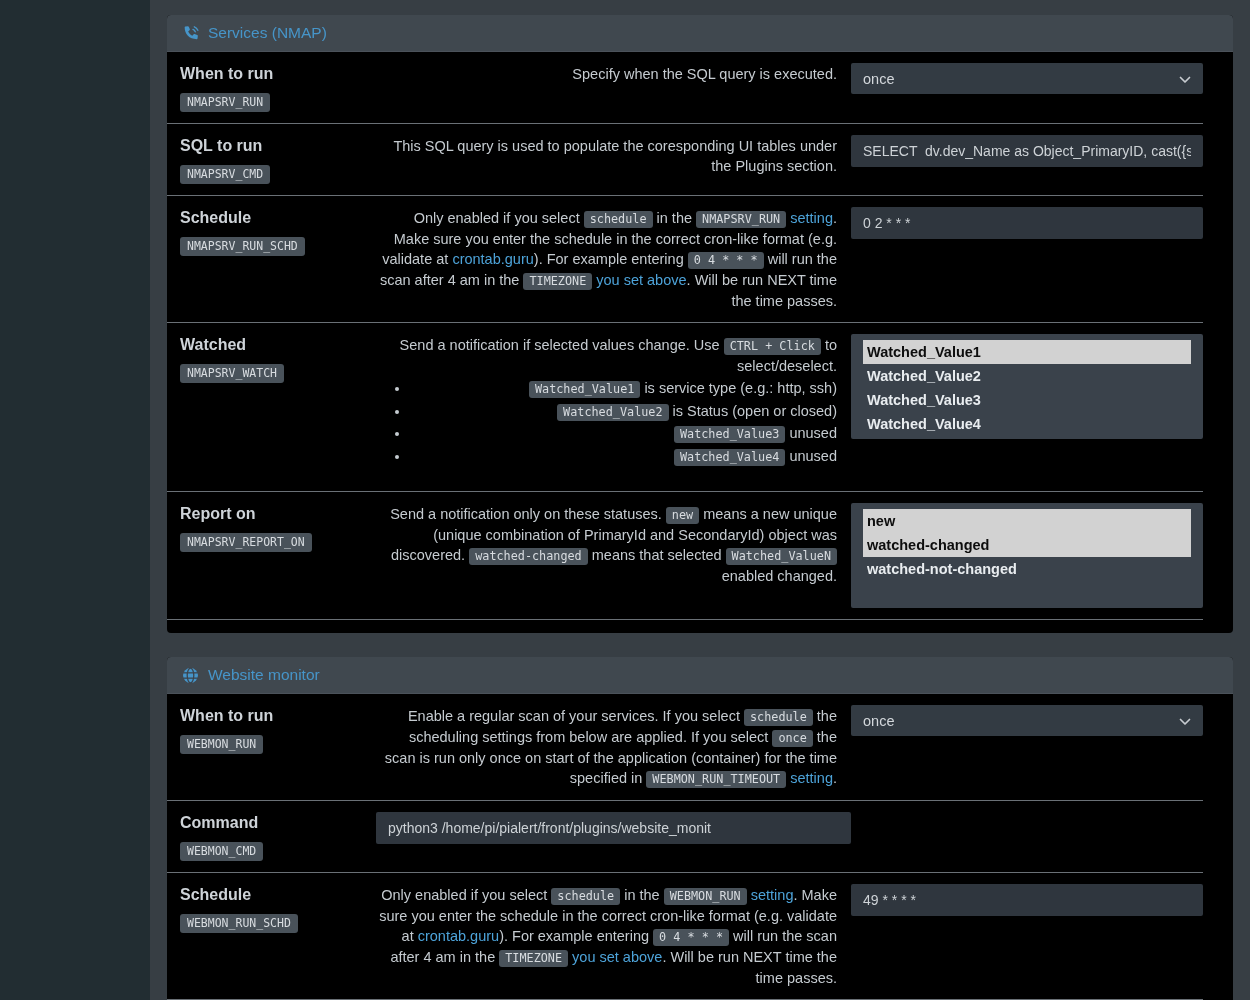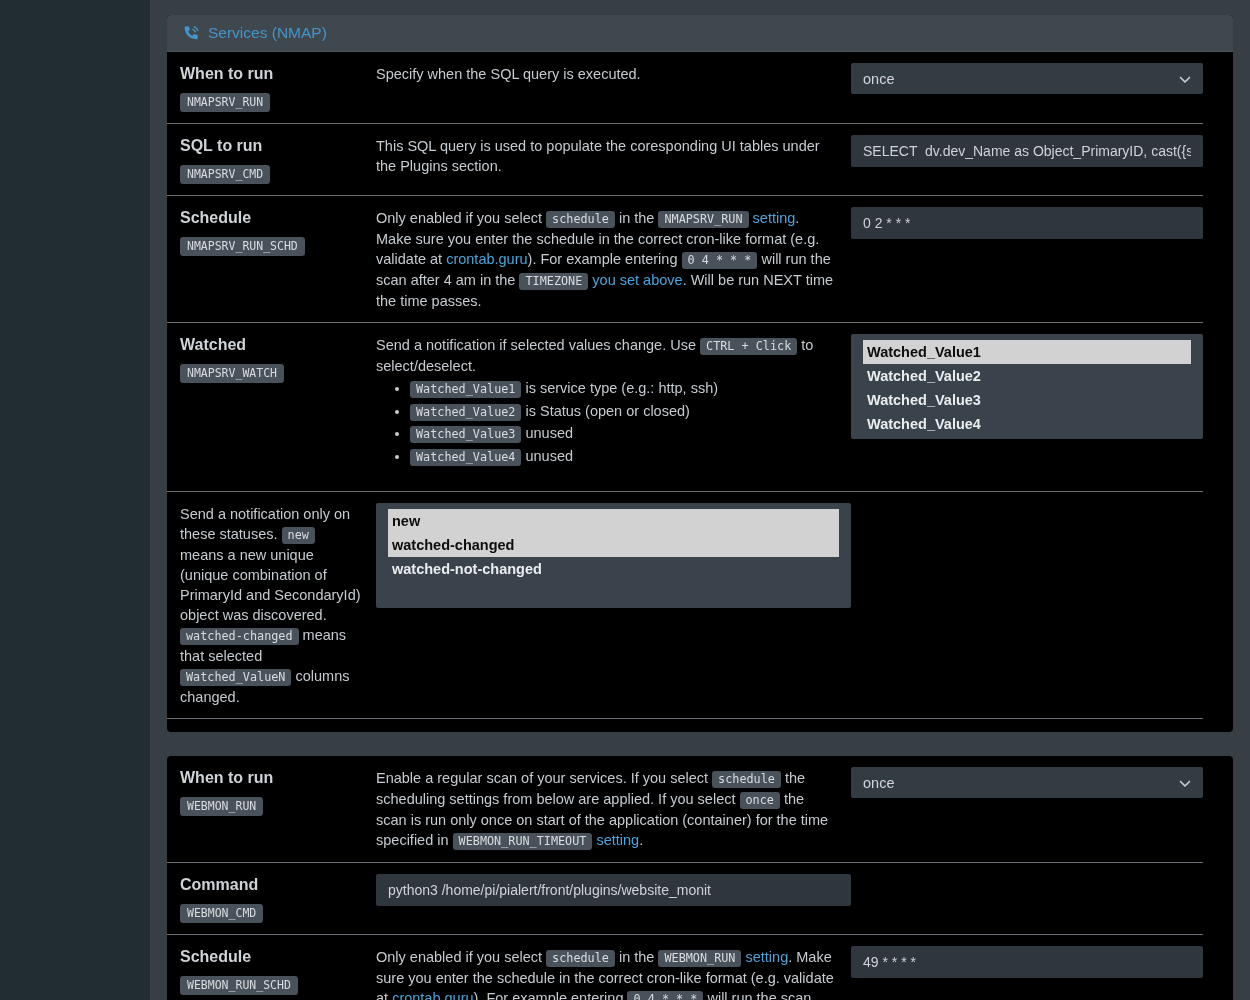--- a/index.html
+++ b/index.html
@@ -37,20 +37,21 @@
   }
   .key-badge {
     display:inline-block; margin-top:9px;
     background:#49525a; border-radius:3px; padding:2px 7px 3px;
     font-family:"DejaVu Sans Mono", monospace; font-size:11.5px; color:#d8dce0;
     white-space:nowrap;
   }
   .cell-desc {
     color:#c5cbd0; font-size:14.5px; line-height:20px;
     padding:2px 14px 0 0;
+    text-align:right;
   }
   .code-badge {
     background:#49525a; border-radius:3px; padding:1px 6px 2px;
     font-family:"DejaVu Sans Mono", monospace; font-size:11.8px; color:#d8dce0;
     white-space:nowrap;
   }
   .link { color:#4da3d9; text-decoration:none; cursor:pointer; }
   ul.bullets { margin:2px 0 12px; padding-left:34px; }
   ul.bullets li { line-height:21.5px; }
 
@@ -133,33 +134,45 @@
           <div class="cell-input">
             <div class="msel">
               <div class="opt selected">Watched_Value1</div>
               <div class="opt">Watched_Value2</div>
               <div class="opt">Watched_Value3</div>
               <div class="opt">Watched_Value4</div>
             </div>
           </div>
         </div>
         <div class="row">
-          <div class="cell-desc"><span>Send a notification only on these statuses. </span><span class="code-badge">new</span><span> means a new unique (unique combination of PrimaryId and SecondaryId) object was discovered. </span><span class="code-badge">watched-changed</span><span> means that selected </span><span class="code-badge">Watched_ValueN</span><span> columns changed.</span></div>
+          <div class="cell-label"><div class="setting-name">Report on</div><span class="key-badge">NMAPSRV_REPORT_ON</span></div>
+          <div class="cell-desc"><span>Send a notification only on these statuses. </span><span class="code-badge">new</span><span> means a new unique (unique combination of PrimaryId and SecondaryId) object was discovered. </span><span class="code-badge">watched-changed</span><span> means that selected </span><span class="code-badge">Watched_ValueN</span><span> enabled changed.</span></div>
           <div class="cell-input">
             <div class="msel">
               <div class="opt selected">new</div>
               <div class="opt selected">watched-changed</div>
               <div class="opt">watched-not-changed</div>
             </div>
           </div>
         </div>
       </div>
   </div>
 
   <div class="panel">
+    <div class="panel-header">
+      <span style="display:inline-flex">
+        <svg width="17" height="17" viewBox="0 0 16 16">
+          <circle cx="8" cy="8" r="7" fill="#4695c9"></circle>
+          <ellipse cx="8" cy="8" rx="3.1" ry="7" fill="none" stroke="#3c444c" stroke-width="1.2"></ellipse>
+          <line x1="1" y1="5.5" x2="15" y2="5.5" stroke="#3c444c" stroke-width="1.2"></line>
+          <line x1="1" y1="10.5" x2="15" y2="10.5" stroke="#3c444c" stroke-width="1.2"></line>
+        </svg>
+      </span>
+      <span>Website monitor</span>
+    </div>
     <div class="panel-body">
         <div class="row">
           <div class="cell-label"><div class="setting-name">When to run</div><span class="key-badge">WEBMON_RUN</span></div>
           <div class="cell-desc"><span>Enable a regular scan of your services. If you select </span><span class="code-badge">schedule</span><span> the scheduling settings from below are applied. If you select </span><span class="code-badge">once</span><span> the scan is run only once on start of the application (container) for the time specified in </span><span class="code-badge">WEBMON_RUN_TIMEOUT</span><span> </span><a class="link">setting</a><span>.</span></div>
           <div class="cell-input">
             <div class="sel">
               <span class="sel-val">once</span>
               <span><svg width="12" height="8" viewBox="0 0 12 8" fill="none">
                   <path d="M1.5 1.5 6 6l4.5-4.5" stroke="#c7cbd0" stroke-width="1.7" stroke-linecap="round" stroke-linejoin="round"></path>
                 </svg></span>

